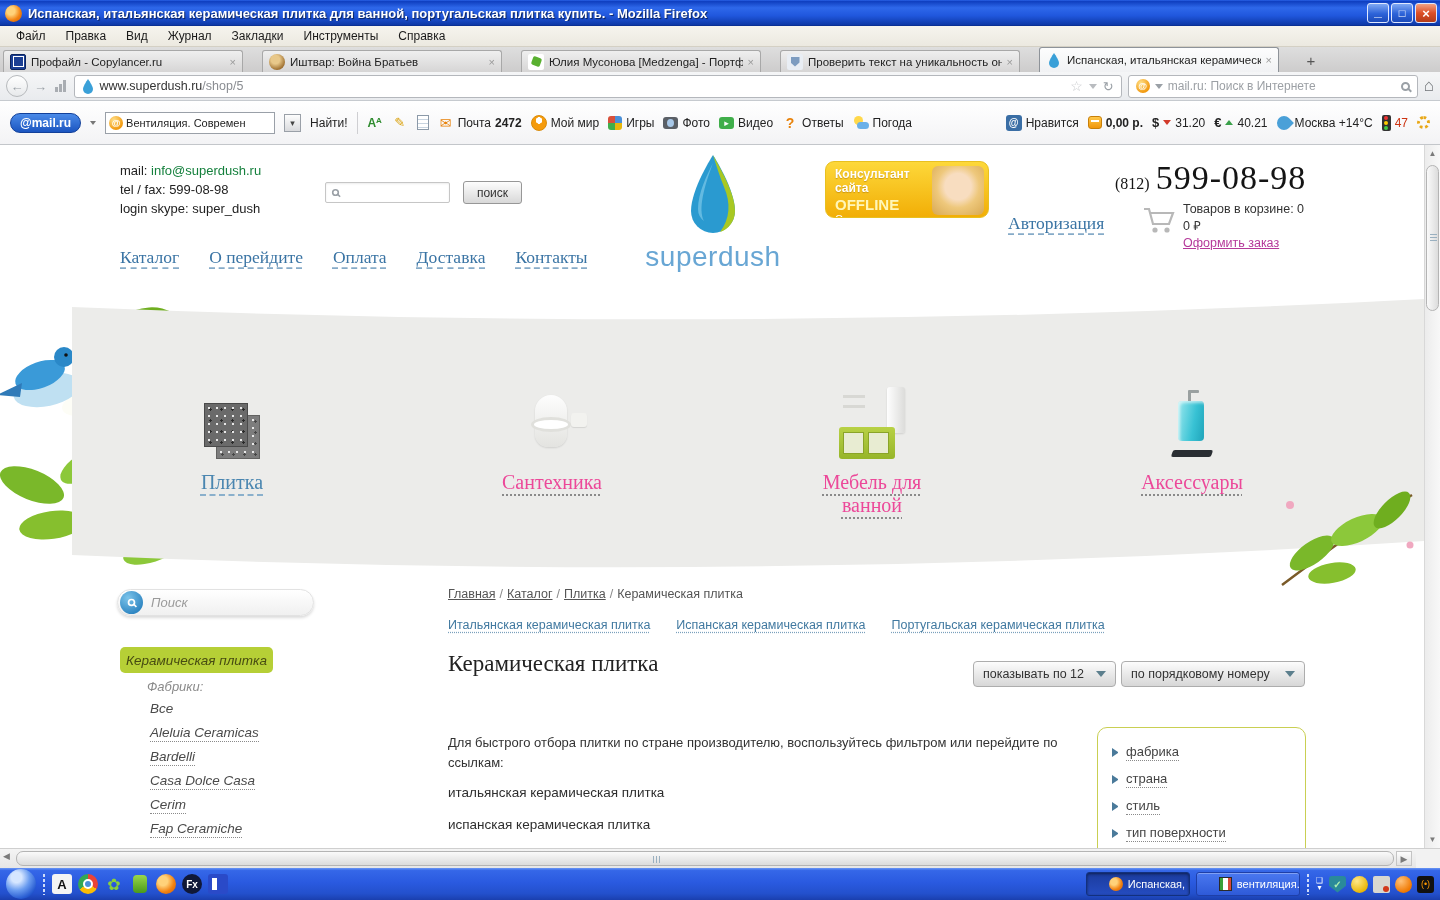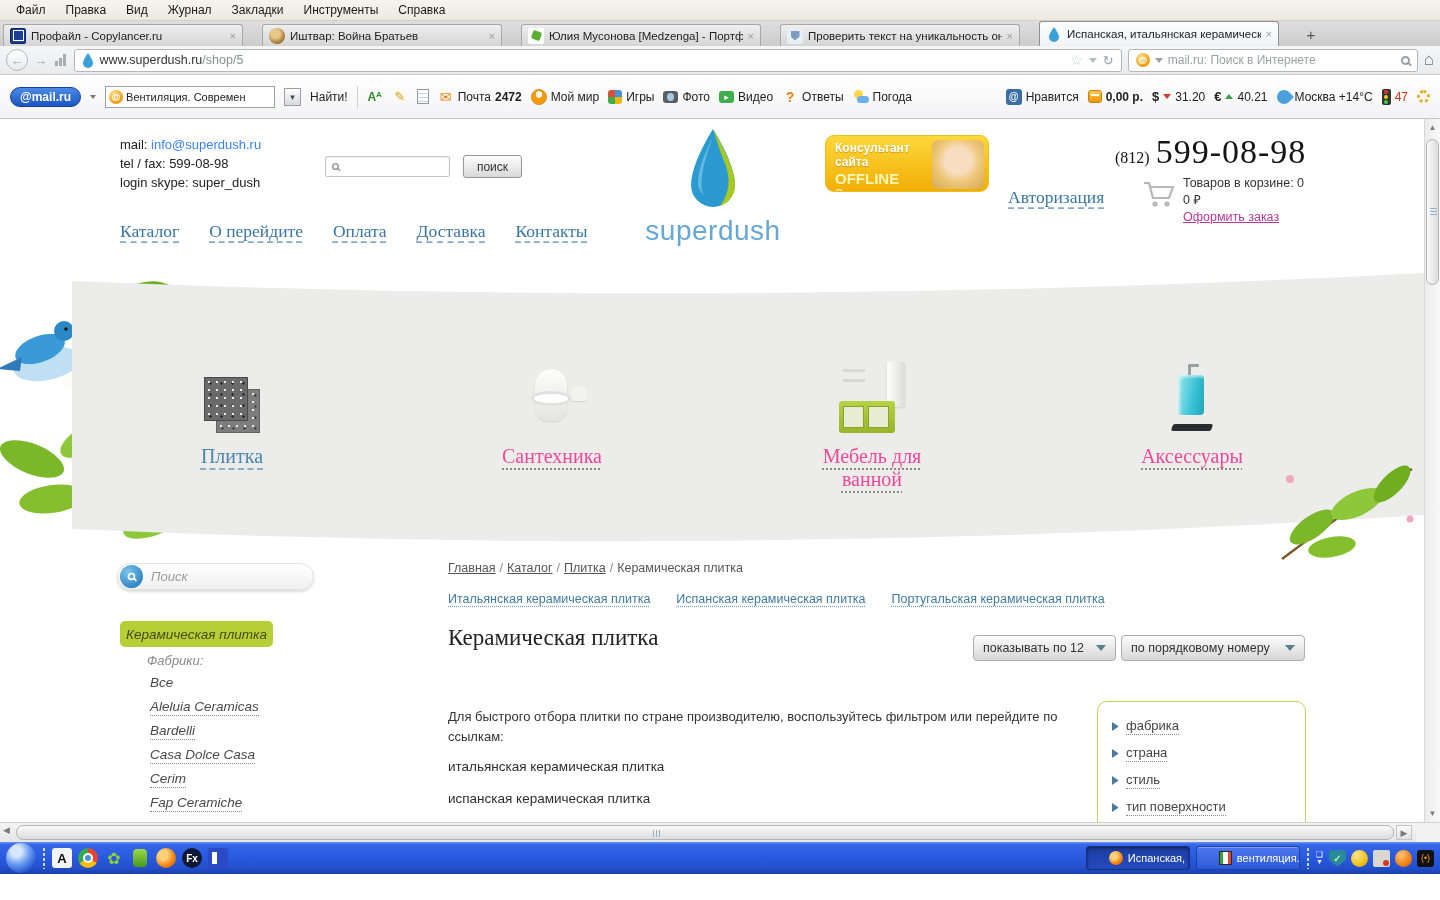--- a/index.html
+++ b/index.html
@@ -97,21 +97,21 @@
   .rednum { color:#cc3311; }
   .mrspacer { flex:1; }
 
   
   .viewport { position:relative; height:703px; background:#fff; overflow:hidden; }
   .page { position:absolute; left:0; top:0; width:1424px; height:703px; overflow:hidden; background:#fff; }
   .abs { position:absolute; }
 
   
   .contact { left:120px; top:16px; font-size:13px; line-height:19px; color:#222; }
-  .contact a { color:#3b82f6; text-decoration:none; }
+  .contact a { color:#15803d; text-decoration:none; }
   .hsearch-in { left:325px; top:37px; width:125px; height:21px; border:1px solid #c6c6c6; border-radius:2px; background:#fff; display:flex; align-items:center; padding:0 5px; box-shadow:inset 0 1px 2px rgba(0,0,0,.08); }
   .hsearch-btn { left:463px; top:36px; width:59px; height:23px; background:linear-gradient(#fdfdfd,#d8d8d8); border:1px solid #979797; border-radius:3px; font-size:12px; color:#333; display:flex; align-items:center; justify-content:center; }
   .sitenav { left:120px; top:102px; display:flex; gap:30px; font-family:"Liberation Serif", serif; font-size:17.5px; }
   .sitenav span { color:#3a74a4; text-decoration:underline dashed #86abc8; text-underline-offset:5px; }
   .logo-drop { left:684px; top:8px; }
   .logo-text { left:572px; top:96px; width:282px; text-align:center; font-size:28px; letter-spacing:.5px; color:#68a6d4; font-weight:400; }
   .consult { left:825px; top:16px; width:164px; height:57px; border-radius:9px; background:linear-gradient(#fdd83a,#f2ae06); border:1px solid #e8c020; display:flex; overflow:hidden; }
   .consult .ctxt { flex:1; padding:5px 0 0 9px; display:flex; flex-direction:column; }
   .c-title { color:#fff; font-size:12px; font-weight:bold; text-shadow:0 1px 1px rgba(160,110,0,.5); }
   .c-status { color:#fff6b8; font-size:15px; font-weight:bold; margin-top:1px; }
@@ -216,20 +216,29 @@
   .tr-yellow { border-radius:50%; background:radial-gradient(circle at 35% 30%, #ffe88a, #e8b400 75%); }
   .tr-printer { background:#d8d8d0; position:relative; border-radius:2px; } .tr-printer::before { content:""; position:absolute; right:1px; bottom:1px; width:6px; height:6px; border-radius:50%; background:#d23a1a; }
   .tr-orange { border-radius:50%; background:radial-gradient(circle at 35% 30%, #ffc27a, #f07800 70%); }
   .tr-radio { background:#111; color:#f90; font-size:9px; }
 </style>
 </head>
 <body>
 
 <div class="screen">
 
+  <div class="titlebar">
+    <span class="ff-logo"></span>
+    <span class="ttl">Испанская, итальянская керамическая плитка для ванной, португальская плитка купить. - Mozilla Firefox</span>
+    <span class="winbtns">
+      <span class="winbtn min"></span>
+      <span class="winbtn max"></span>
+      <span class="winbtn close"></span>
+    </span>
+  </div>
 
   <div class="menubar">
     <span class="mi">Файл</span>
     <span class="mi">Правка</span>
     <span class="mi">Вид</span>
     <span class="mi">Журнал</span>
     <span class="mi">Закладки</span>
     <span class="mi">Инструменты</span>
     <span class="mi">Справка</span>
   </div>

